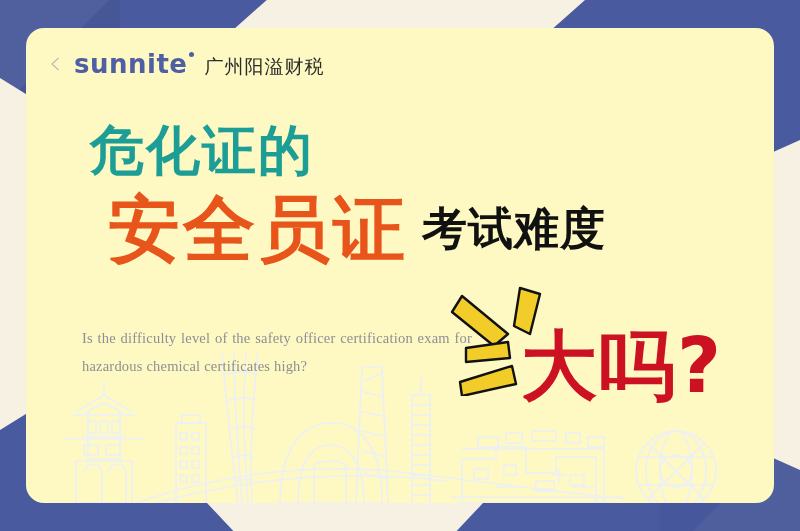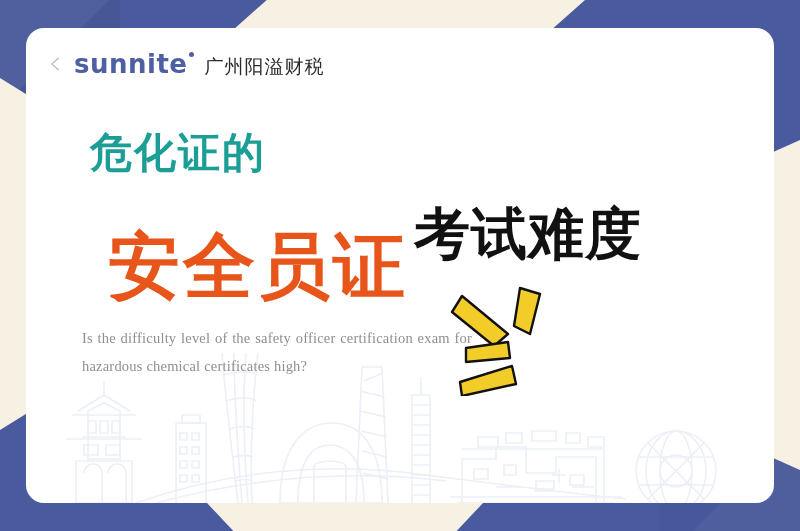--- a/index.html
+++ b/index.html
@@ -45,21 +45,21 @@
   }
   .diag-br {
     position:absolute; right:0; bottom:0; width:140px; height:80px;
     background:linear-gradient(315deg,#55659f 0%,#55659f 48%,#44549a 49%,#44549a 100%);
     opacity:.5;
   }
 
   
   #card {
     position:absolute; left:26px; top:28px; right:26px; bottom:28px;
-    background:#ffffff; border-radius:18px; overflow:hidden;
+    background:#fef9c3; border-radius:18px; overflow:hidden;
   }
 
   
   #header {
     position:absolute; left:0; top:0; height:72px; width:100%;
     display:flex; align-items:center; padding-left:22px; gap:10px;
   }
   .chev { width:16px; height:16px; flex:none; }
   .chev svg { display:block; }
   .brand-wrap { position:relative; display:flex; align-items:baseline; gap:0px; }
@@ -78,35 +78,34 @@
 
   
   #skyline {
     position:absolute; left:0; bottom:0; width:100%; height:150px;
     pointer-events:none;
   }
   #skyline svg { display:block; width:100%; height:100%; }
 
   
   .l1 {
-    position:absolute; left:64px; top:104px;
-    font-size:42px; font-weight:700; color:#1c9e96;
+    position:absolute; left:64px; top:96px;
+    font-size:54px; font-weight:700; color:#1c9e96;
     letter-spacing:2px; line-height:1;
     font-family:"DejaVu Sans",sans-serif;
   }
   .l2 {
     position:absolute; left:82px; top:166px;
     font-size:72px; font-weight:700; color:#e8551a;
     letter-spacing:3px; line-height:1;
-    font-family:Liberation Sans, sans-serif;
-    margin-top:36px;
+    font-family:Liberation Serif, serif;
   }
   .l3 {
-    position:absolute; left:388px; top:178px;
-    font-size:56px; font-weight:700; color:#111111;
+    position:absolute; left:396px; top:178px;
+    font-size:45px; font-weight:700; color:#111111;
     letter-spacing:1px; line-height:1;
     font-family:"DejaVu Sans",sans-serif;
   }
   .l4 {
     position:absolute; left:495px; top:300px;
     font-size:76px; font-weight:700; color:#cc1122;
     letter-spacing:2px; line-height:1;
     font-family:"DejaVu Sans",sans-serif;
   }
 
@@ -214,20 +213,21 @@
     <span class="brand-wrap">
       <span class="brand">sunnite</span>
       <span class="brand-dot"></span>
       <span class="cn-brand">广州阳溢财税</span>
     </span>
   </div>
 
   <div class="l1">危化证的</div>
   <div class="l2">安全员证</div>
   <div class="l3">考试难度</div>
+  <div class="l4">大吗?</div>
 
   <div class="en">Is the difficulty level of the safety officer certification exam for hazardous chemical certificates high?</div>
 
   <div id="burst">
     <svg width="120" height="120" viewBox="0 0 120 120">
       <g stroke="#111111" stroke-width="2.4" stroke-linejoin="round" fill="#f2cd2a">
         <polygon points="16,20 62,58 48,70 6,36"></polygon>
         <polygon points="74,12 94,18 84,58 68,50"></polygon>
         <polygon points="20,72 62,66 64,82 20,86"></polygon>
         <polygon points="14,106 66,90 70,108 16,120"></polygon>

